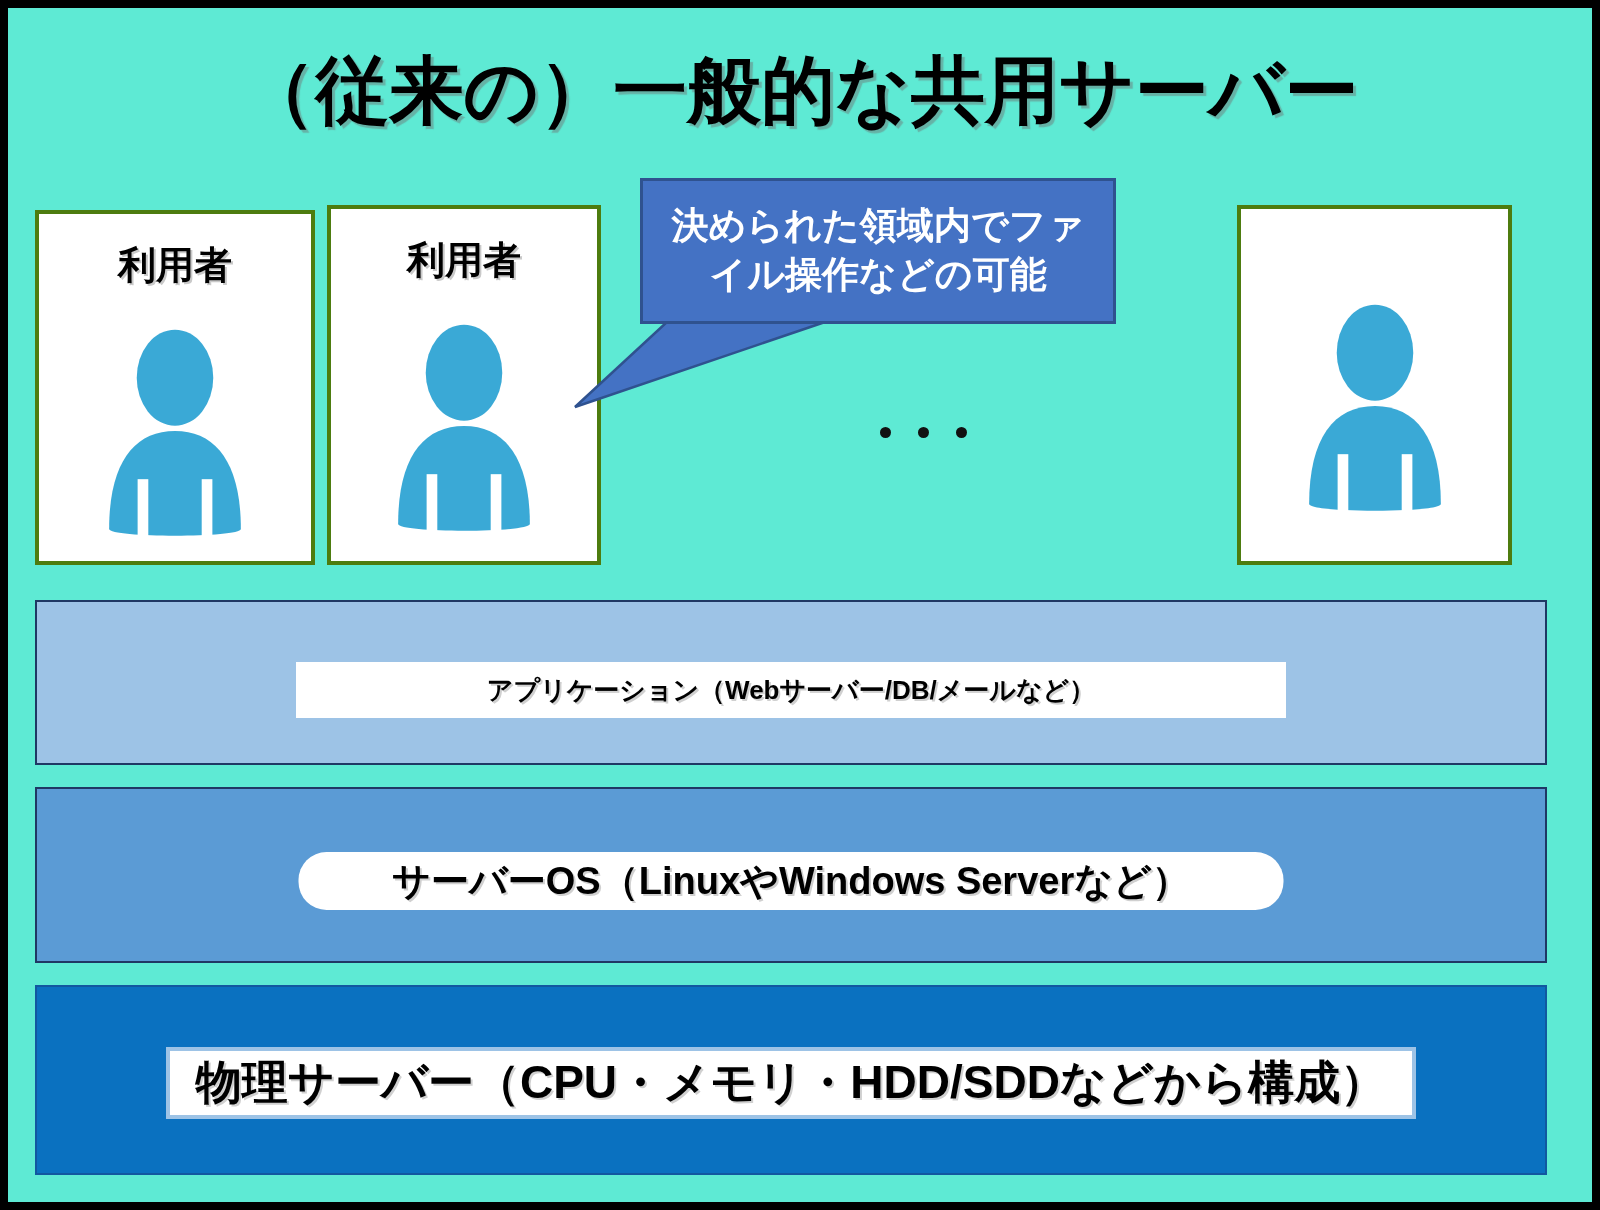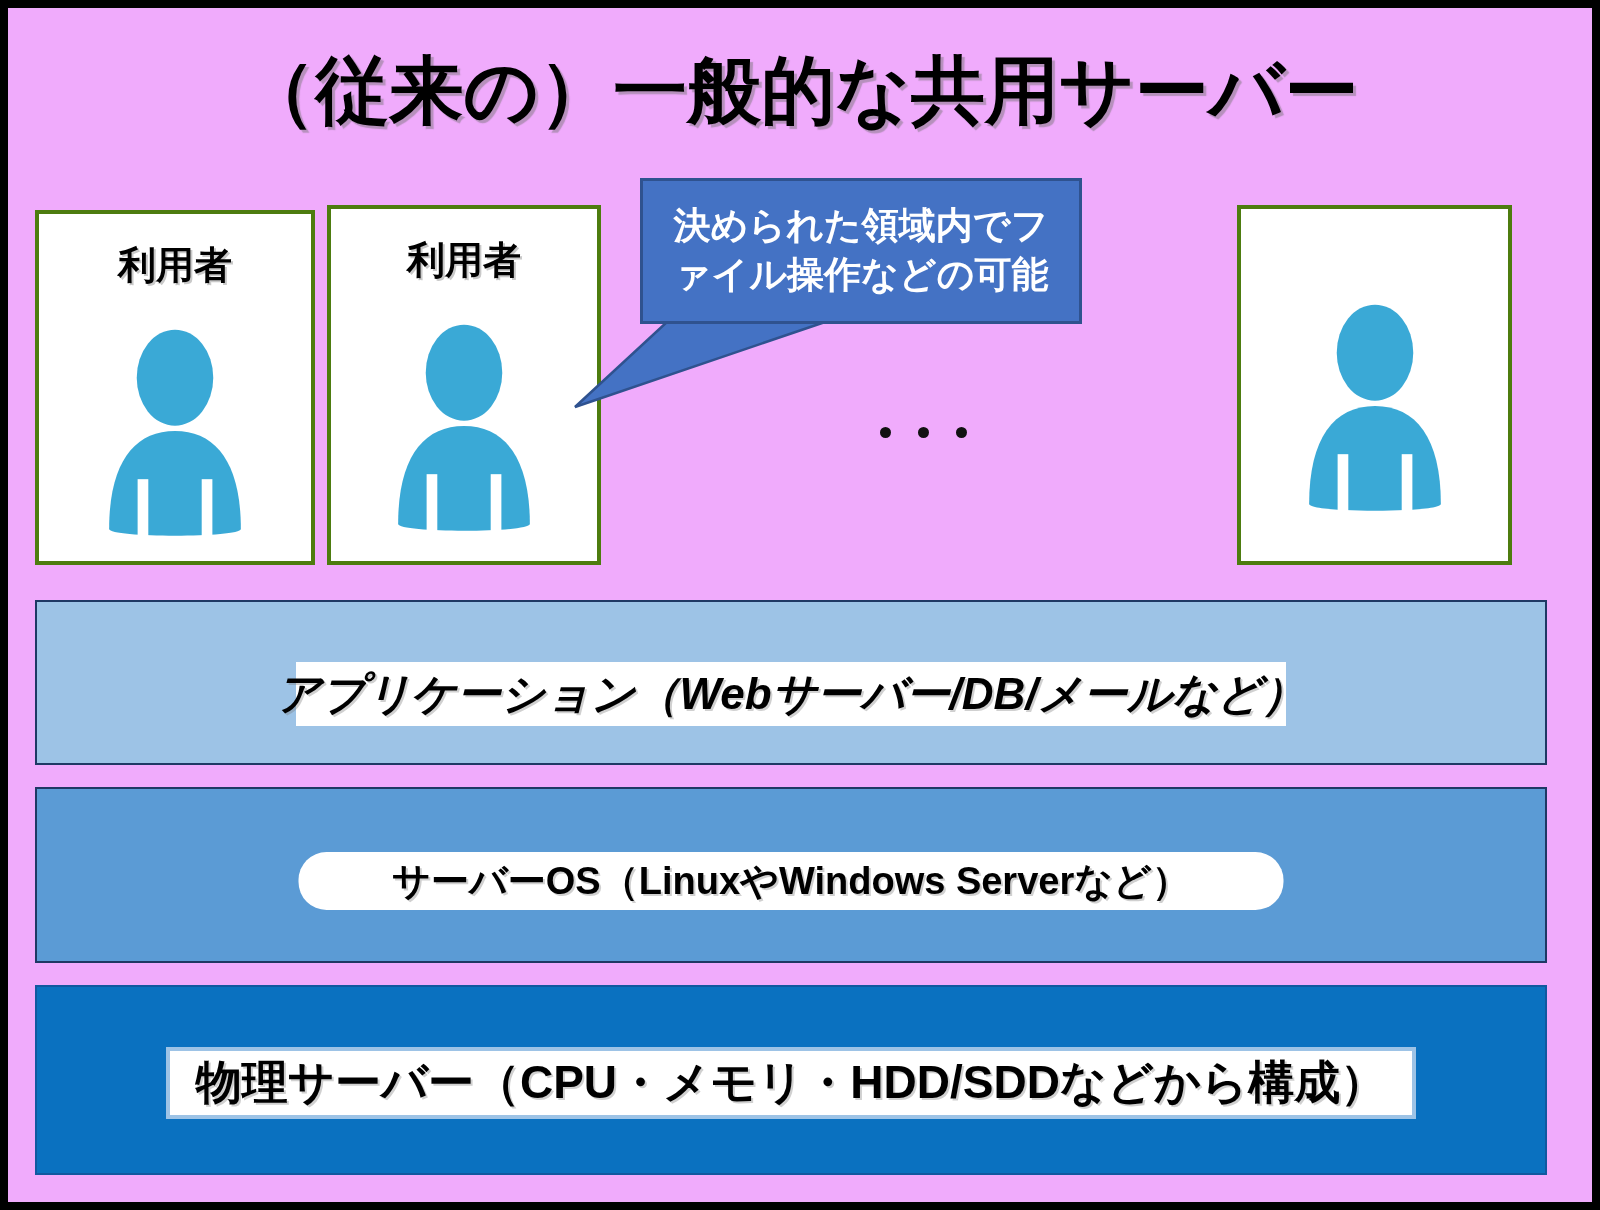--- a/index.html
+++ b/index.html
@@ -5,21 +5,21 @@
   html, body {
     margin: 0;
     padding: 0;
     background: #ffffff;
     font-family: "Liberation Sans", "DejaVu Sans", sans-serif;
   }
   .canvas {
     position: relative;
     width: 1600px;
     height: 1210px;
-    background: #f0abfc;
+    background: #5eead4;
     border: 8px solid #000000;
     box-sizing: border-box;
     overflow: hidden;
   }
   .page-title {
     position: absolute;
     left: 0; right: 0;
     top: 34px;
     margin: 0;
     text-align: center;
@@ -55,21 +55,21 @@
     transform: translateX(-50%);
     top: 112px;
     width: 178px;
     height: 212px;
   }
   .user-box.b3 .person-icon { top: 92px; }
   
   .callout {
     position: absolute;
     left: 632px; top: 170px;
-    width: 442px; height: 146px;
+    width: 476px; height: 146px;
     background: #4472C4;
     border: 3px solid #2F528F;
     box-sizing: border-box;
     color: #ffffff;
     font-size: 37px;
     font-weight: 800;
     line-height: 1.32;
     display: flex;
     align-items: center;
     justify-content: center;
@@ -112,21 +112,21 @@
     background: #ffffff;
     display: flex;
     align-items: center;
     justify-content: center;
     font-weight: 800;
     color: #000;
     white-space: nowrap;
     text-shadow: 2px 2px 0 rgba(120,120,120,0.35);
     box-sizing: border-box;
   }
-  .layer.l1 .layer-label { top: 60px; width: 990px;  height: 64px; font-size: 44px; font-style: italic; }
+  .layer.l1 .layer-label { top: 60px; width: 990px;  height: 56px; font-size: 26px; }
   .layer.l2 .layer-label { top: 63px; width: 985px;  height: 58px; font-size: 38px; border-radius: 28px; }
   .layer.l3 .layer-label { top: 60px; width: 1250px; height: 72px; font-size: 46px; border: 4px solid #9DC3E6; }
 </style>
 </head>
 <body>
 
 <div class="canvas">
 
   <h1 class="page-title">（従来の）一般的な共用サーバー</h1>
 

